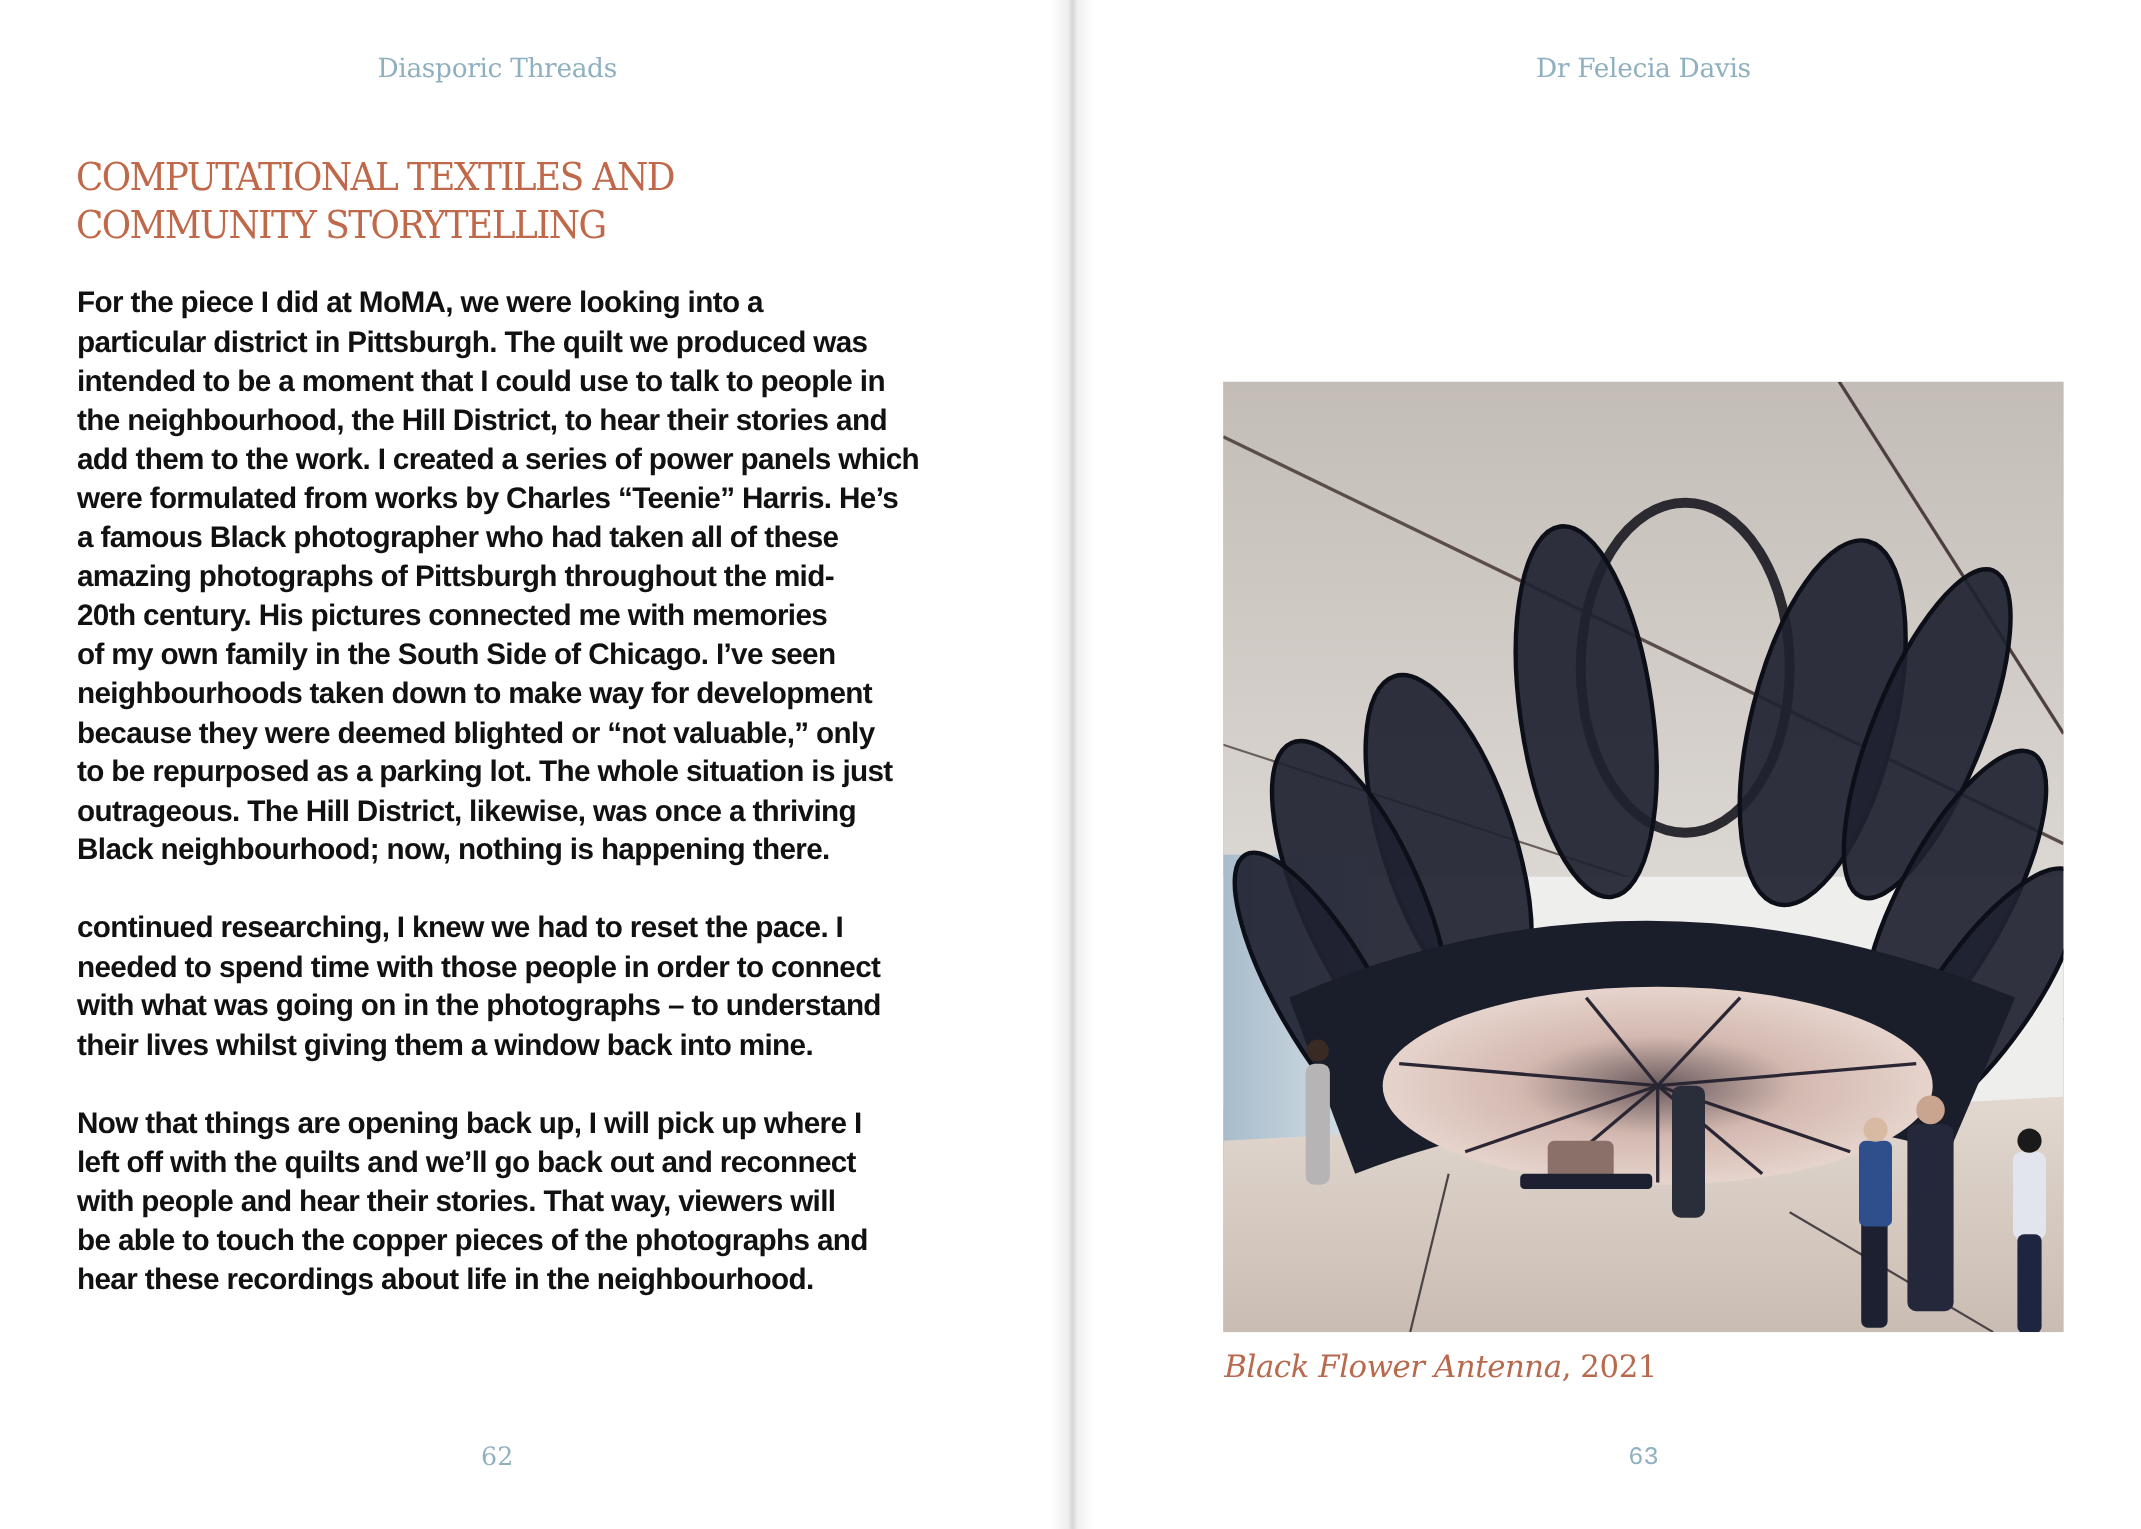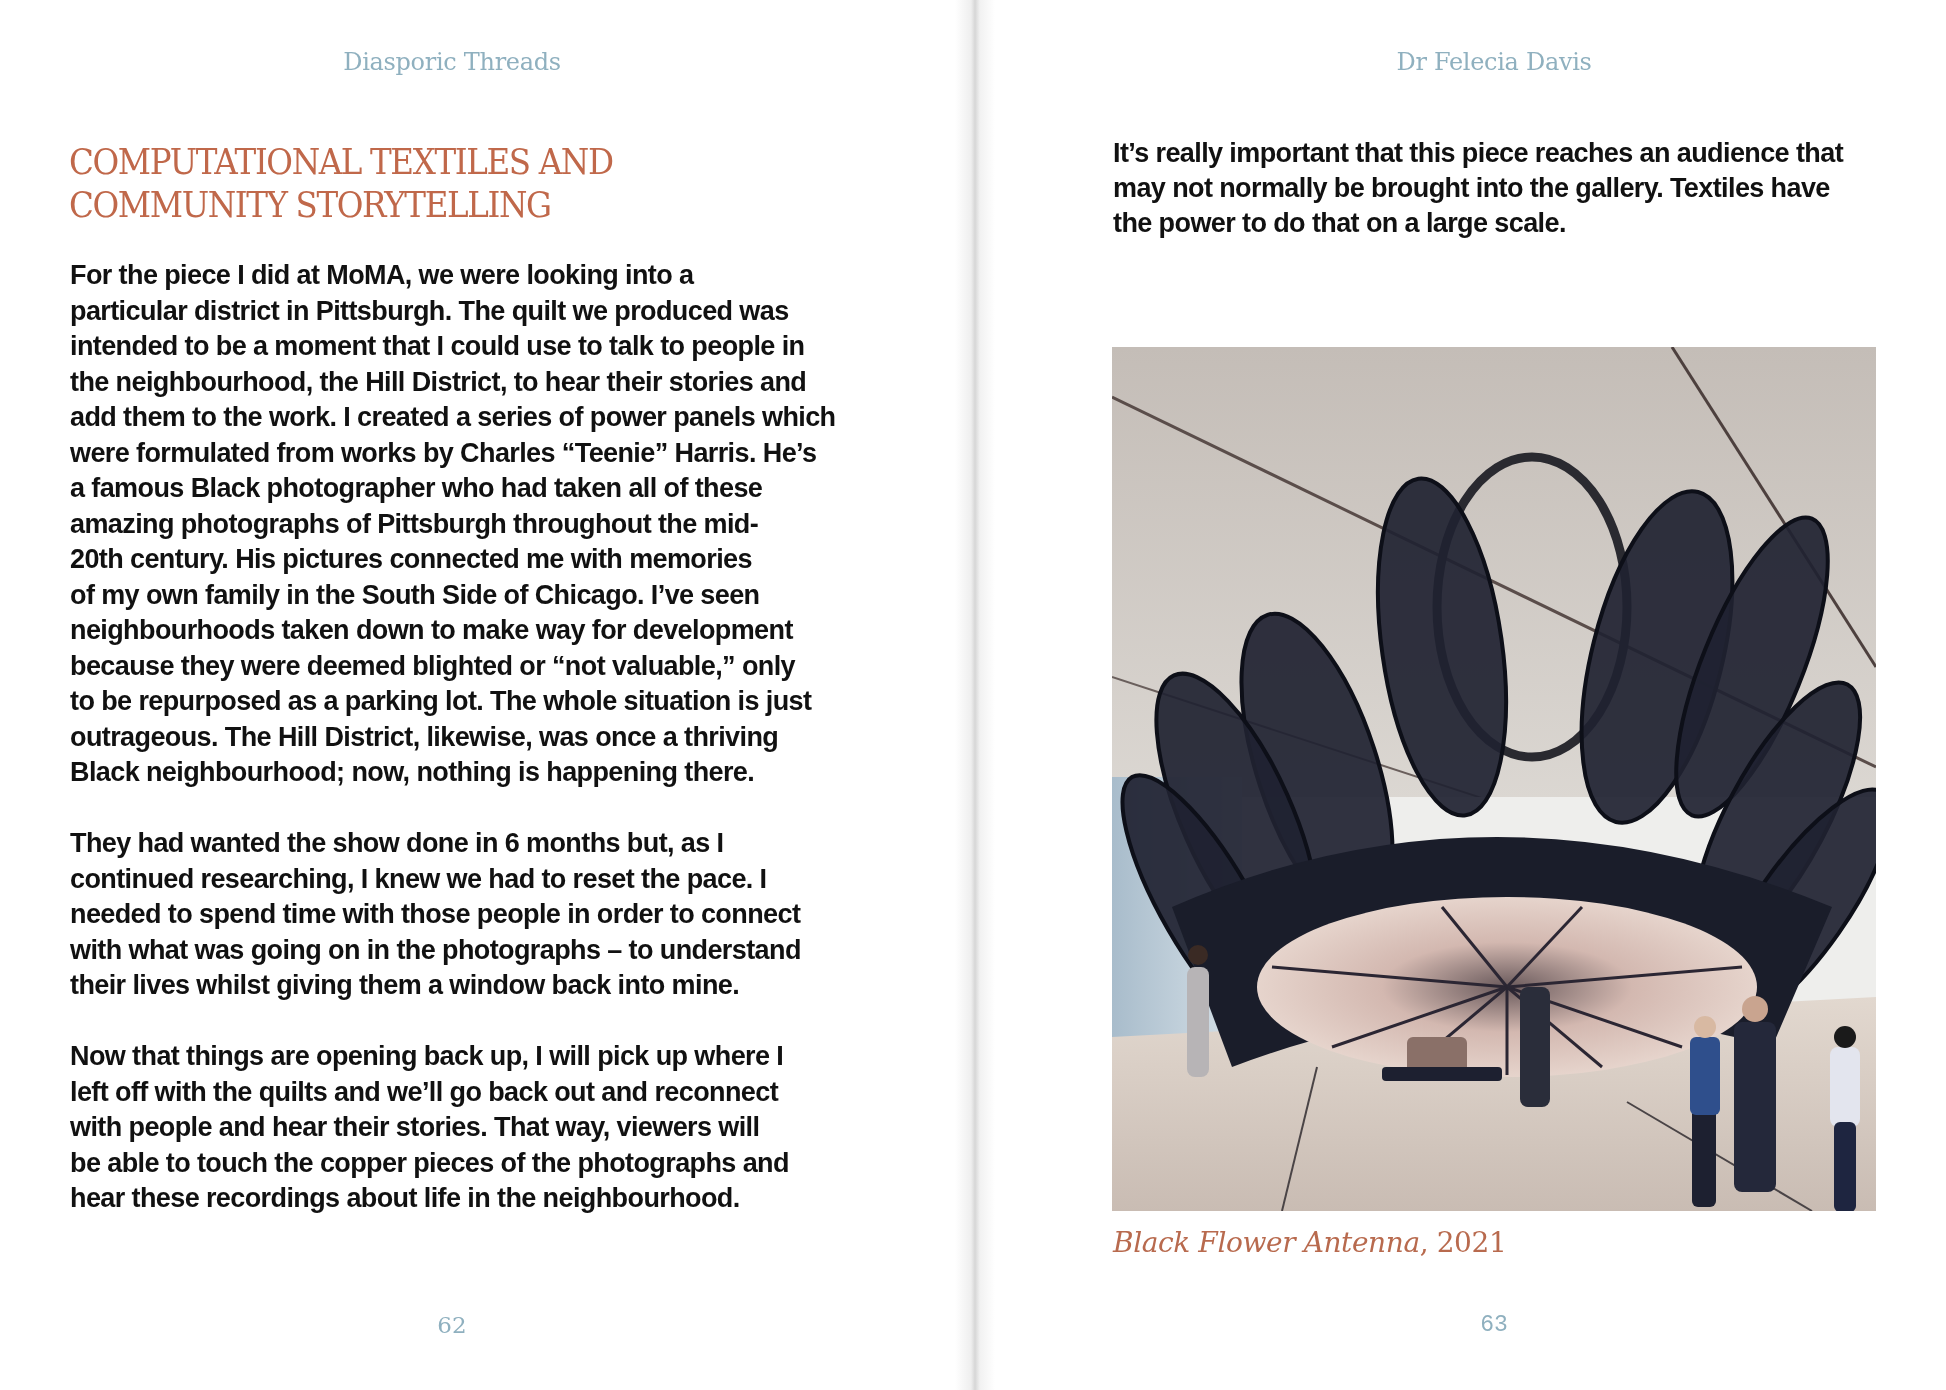--- a/index.html
+++ b/index.html
@@ -93,46 +93,40 @@
         <span class="line">amazing photographs of Pittsburgh throughout the mid-</span>
         <span class="line">20th century. His pictures connected me with memories</span>
         <span class="line">of my own family in the South Side of Chicago. I’ve seen</span>
         <span class="line">neighbourhoods taken down to make way for development</span>
         <span class="line">because they were deemed blighted or “not valuable,” only</span>
         <span class="line">to be repurposed as a parking lot. The whole situation is just</span>
         <span class="line">outrageous. The Hill District, likewise, was once a thriving</span>
         <span class="line">Black neighbourhood; now, nothing is happening there.</span>
       </p>
       <p>
-        <span class="line">They had wanted the show done in 6 months but, as I</span>
         <span class="line">continued researching, I knew we had to reset the pace. I</span>
         <span class="line">needed to spend time with those people in order to connect</span>
         <span class="line">with what was going on in the photographs – to understand</span>
         <span class="line">their lives whilst giving them a window back into mine.</span>
       </p>
       <p>
         <span class="line">Now that things are opening back up, I will pick up where I</span>
         <span class="line">left off with the quilts and we’ll go back out and reconnect</span>
         <span class="line">with people and hear their stories. That way, viewers will</span>
         <span class="line">be able to touch the copper pieces of the photographs and</span>
         <span class="line">hear these recordings about life in the neighbourhood.</span>
       </p>
     </div>
 
     <div class="folio">62</div>
   </div>
 
   <div class="page page-right">
     <div class="running-head">Dr Felecia Davis</div>
 
-    <div class="quote-text">
-      <span class="line">It’s really important that this piece reaches an audience that</span>
-      <span class="line">may not normally be brought into the gallery. Textiles have</span>
-      <span class="line">the power to do that on a large scale.</span>
-    </div>
 
     <div class="photo">
       <svg viewBox="0 0 764 864" xmlns="http://www.w3.org/2000/svg">
         <defs>
           <linearGradient id="ceil" x1="0" y1="0" x2="0" y2="1">
             <stop offset="0" stop-color="#c4bdb7"></stop>
             <stop offset="1" stop-color="#dcd8d3"></stop>
           </linearGradient>
           <linearGradient id="floor" x1="0" y1="0" x2="0" y2="1">
             <stop offset="0" stop-color="#e2d8cf"></stop>

